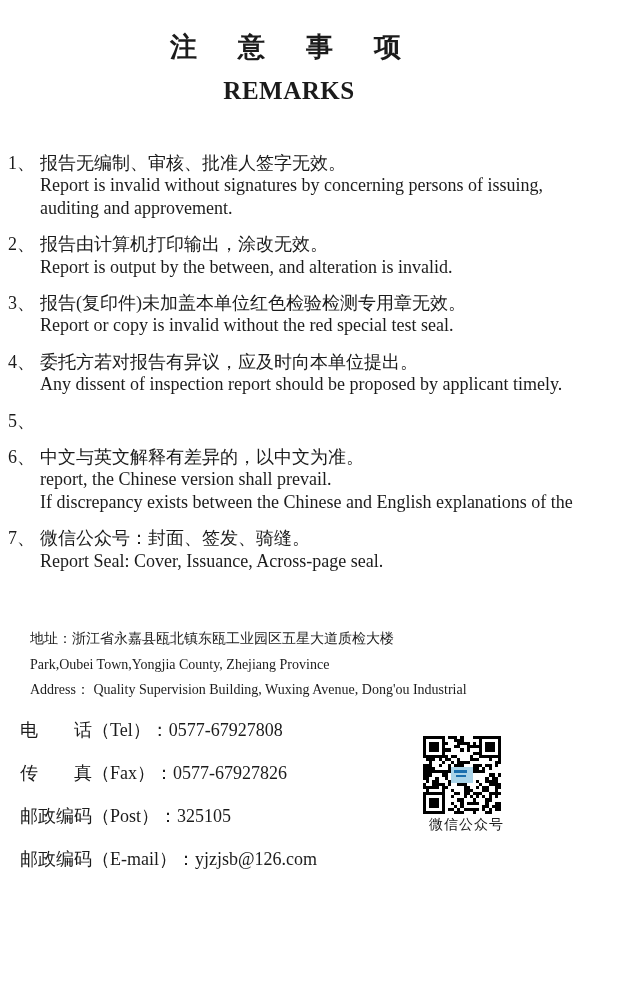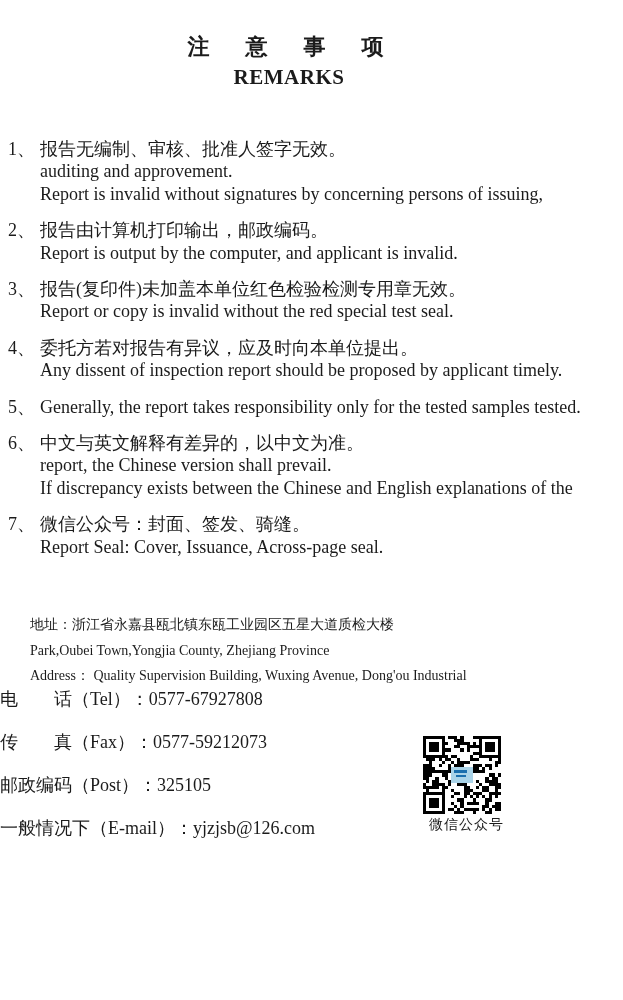--- a/index.html
+++ b/index.html
@@ -5,79 +5,78 @@
   html,body{margin:0;padding:0;background:#ffffff;}
   .page{
     position:relative;
     width:623px;height:1000px;
     background:#ffffff;
     color:#1b1b1b;
     font-family:"Liberation Serif","DejaVu Serif",serif;
     overflow:hidden;
   }
   .header{padding-top:30px;width:578px;text-align:center;}
-  .title-zh{font-size:22px;font-weight:bold;letter-spacing:7px;line-height:34px;}
-  .title-en{font-size:21px;font-weight:bold;letter-spacing:0.5px;margin-top:0;line-height:26px;}
+  .title-zh{font-size:27px;font-weight:bold;letter-spacing:7px;line-height:34px;}
+  .title-en{font-size:25px;font-weight:bold;letter-spacing:0.5px;margin-top:14px;line-height:26px;}
   .remarks-list{margin-top:48px;padding-left:8px;}
   .item{display:flex;margin-bottom:14px;font-size:18px;line-height:22.4px;}
   .item .num{flex:none;width:32px;}
   .item .txt{width:578px;}
   .item .zh,.item .en{white-space:nowrap;}
   .address{margin-top:54px;padding-left:30px;font-size:14px;line-height:25.5px;}
   .address div{white-space:nowrap;}
-  .contact{width:400px;}
+  .contact{margin-top:17px;padding-left:20px;width:400px;}
   .contact-line{font-size:18px;line-height:20px;margin-bottom:23px;white-space:nowrap;}
   .qr-block{position:absolute;left:420px;top:736px;width:84px;text-align:center;}
   .qr-caption{font-size:14px;margin-top:2px;letter-spacing:1px;text-align:right;}
   svg{display:block;margin:0 auto;}
 </style>
 </head>
 <body>
 
 <div class="page">
 
   <div class="header">
     <div class="title-zh">注　意　事　项</div>
     <div class="title-en">REMARKS</div>
   </div>
 
   <div class="remarks-list" id="remarks-list">
       <div class="item">
         <span class="num">1、</span>
         <div class="txt">
           <div class="zh">报告无编制、审核、批准人签字无效。</div>
+          <div class="en">Report is invalid without signatures by concerning persons of issuing,</div>
           <div class="en">auditing and approvement.</div>
-          <div class="en">Report is invalid without signatures by concerning persons of issuing,</div>
         </div>
       </div>
       <div class="item">
         <span class="num">2、</span>
         <div class="txt">
-          <div class="zh">报告由计算机打印输出，邮政编码。</div>
-          <div class="en">Report is output by the computer, and applicant is invalid.</div>
+          <div class="zh">报告由计算机打印输出，涂改无效。</div>
+          <div class="en">Report is output by the between, and alteration is invalid.</div>
         </div>
       </div>
       <div class="item">
         <span class="num">3、</span>
         <div class="txt">
           <div class="zh">报告(复印件)未加盖本单位红色检验检测专用章无效。</div>
           <div class="en">Report or copy is invalid without the red special test seal.</div>
         </div>
       </div>
       <div class="item">
         <span class="num">4、</span>
         <div class="txt">
           <div class="zh">委托方若对报告有异议，应及时向本单位提出。</div>
           <div class="en">Any dissent of inspection report should be proposed by applicant timely.</div>
         </div>
       </div>
       <div class="item">
         <span class="num">5、</span>
         <div class="txt">
-          <div class="en">Generally, the report takes responsibility only for the tested samples tested.</div>
         </div>
       </div>
       <div class="item">
         <span class="num">6、</span>
         <div class="txt">
           <div class="zh">中文与英文解释有差异的，以中文为准。</div>
           <div class="en">report, the Chinese version shall prevail.</div>
           <div class="en">If discrepancy exists between the Chinese and English explanations of the</div>
         </div>
       </div>
@@ -91,23 +90,23 @@
     </div>
 
   <div class="address" id="address-block">
     <div>地址：浙江省永嘉县瓯北镇东瓯工业园区五星大道质检大楼</div>
   <div>Park,Oubei Town,Yongjia County, Zhejiang Province</div>
       <div>Address：  Quality Supervision Building, Wuxing Avenue, Dong'ou Industrial</div>
     </div>
 
   <div class="contact" id="contact-list">
       <div class="contact-line"><span class="c-label">电　　话（Tel）：</span><span class="c-value">0577-67927808</span></div>
-      <div class="contact-line"><span class="c-label">传　　真（Fax）：</span><span class="c-value">0577-59212073</span></div>
+      <div class="contact-line"><span class="c-label">传　　真（Fax）：</span><span class="c-value">0577-67927826</span></div>
       <div class="contact-line"><span class="c-label">邮政编码（Post）：</span><span class="c-value">325105</span></div>
-      <div class="contact-line"><span class="c-label">一般情况下（E-mail）：</span><span class="c-value">yjzjsb@126.com</span></div>
+      <div class="contact-line"><span class="c-label">邮政编码（E-mail）：</span><span class="c-value">yjzjsb@126.com</span></div>
     </div>
 
   <div class="qr-block">
     <svg id="qr" width="78" height="78" viewBox="0 0 78 78" shape-rendering="crispEdges">
         <rect x="0" y="0" width="78" height="78" fill="#ffffff"></rect>
         <rect x="24.96" y="0" width="3.12" height="3.12" fill="#000000"></rect>
         <rect x="28.080000000000002" y="0" width="3.12" height="3.12" fill="#000000"></rect>
         <rect x="31.200000000000003" y="0" width="3.12" height="3.12" fill="#000000"></rect>
         <rect x="37.44" y="0" width="3.12" height="3.12" fill="#000000"></rect>
         <rect x="49.92" y="0" width="3.12" height="3.12" fill="#000000"></rect>

